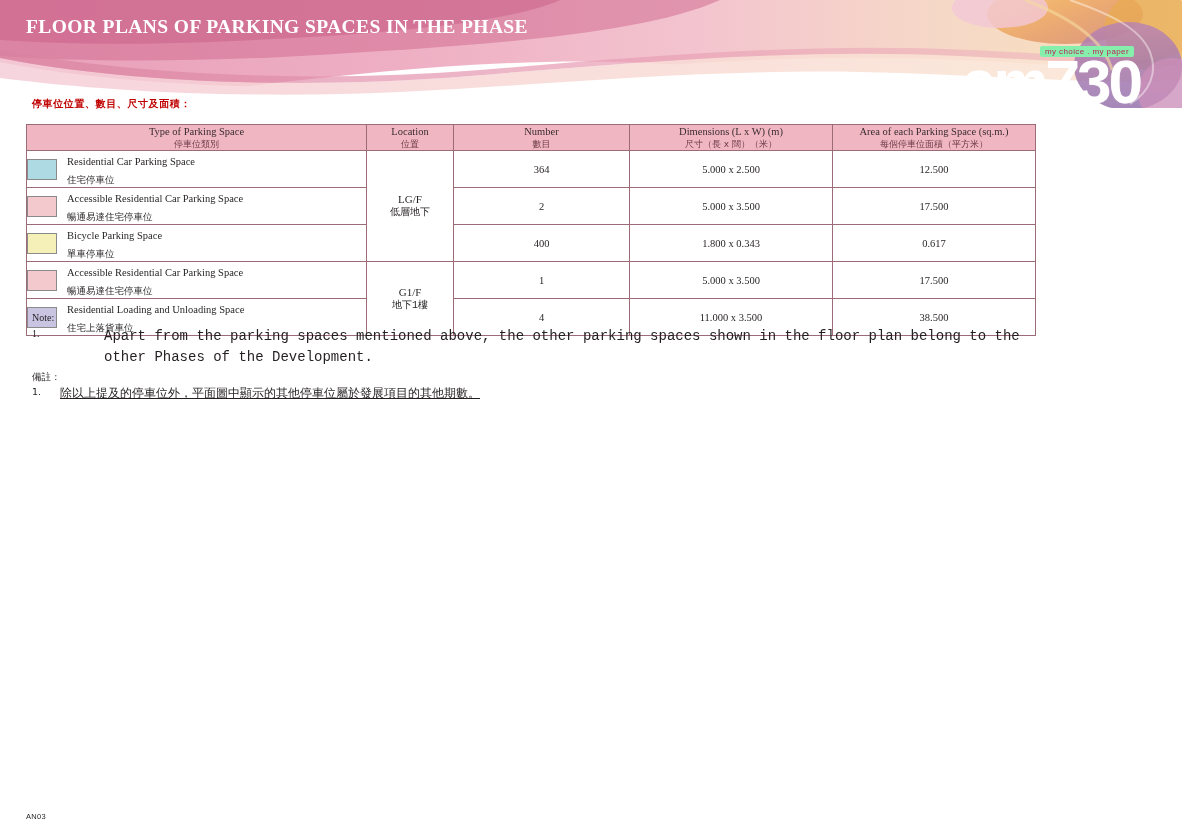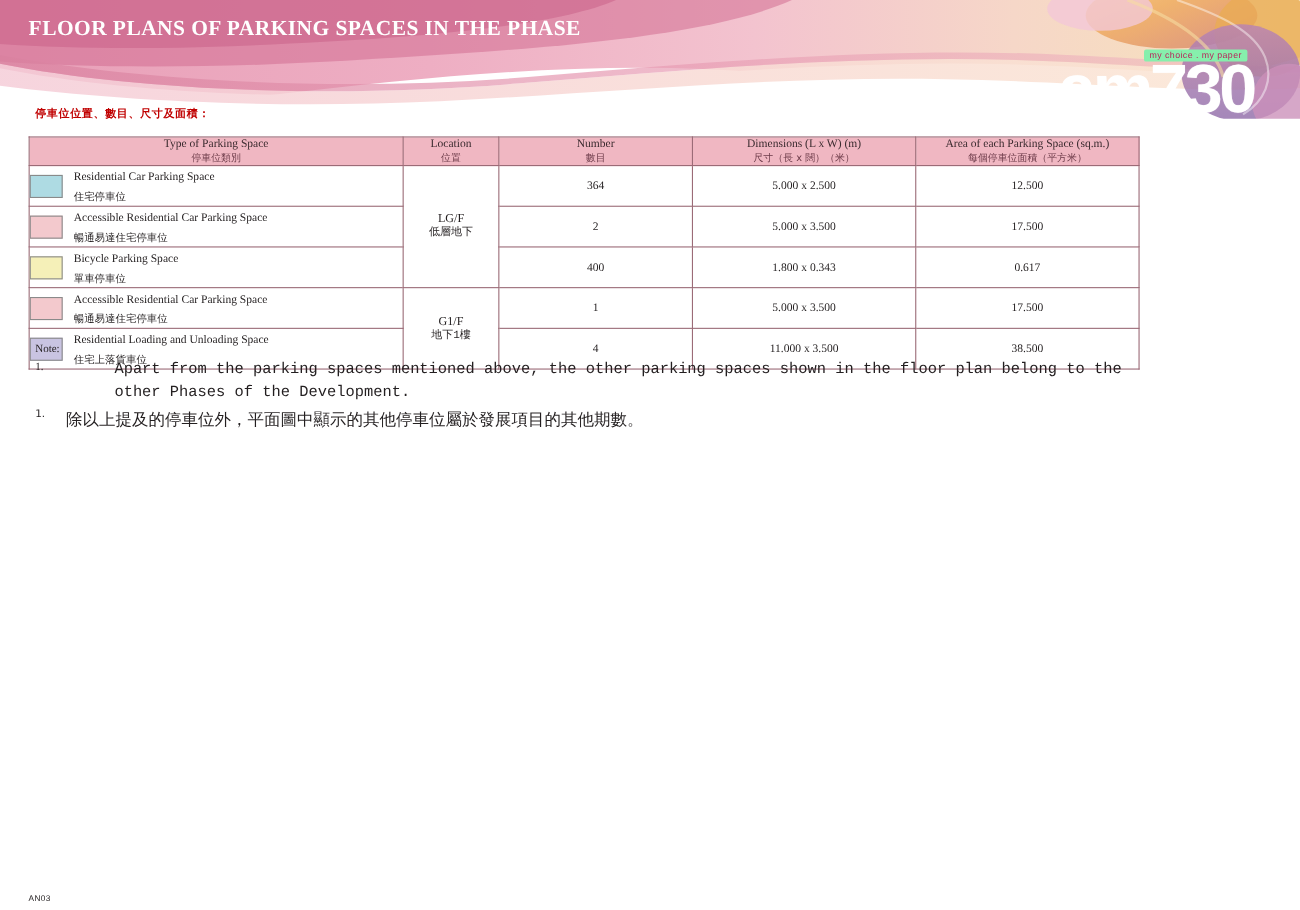--- a/index.html
+++ b/index.html
@@ -238,22 +238,23 @@
     line-height: 1.6;
   }
   .note-text-en {
     font-family: Liberation Mono, monospace;
     font-size: 14px;
     line-height: 1.55;
     margin-left: 44px;
   }
   .note-text-zh {
     font-family: "DejaVu Sans", sans-serif;
-    font-size: 15px;
+    font-size: 12px;
     line-height: 1.6;
+    text-decoration: underline;
   }
 
   
   .page-code {
     position: absolute;
     left: 26px;
     top: 812px;
     font-family: "Liberation Sans", sans-serif;
     font-size: 7.5px;
     color: #231f20;
@@ -447,19 +448,20 @@
     </tbody>
   </table>
 </div>
 
 <div class="notes">
   <div class="note-label-en">Note:</div>
   <div class="note-row">
     <div class="note-num">1.</div>
     <div class="note-text-en">Apart from the parking spaces mentioned above, the other parking spaces shown in the floor plan belong to the other Phases of the Development.</div>
   </div>
+  <div class="note-label-zh">備註：</div>
   <div class="note-row">
     <div class="note-num-zh">1.</div>
     <div class="note-text-zh">除以上提及的停車位外，平面圖中顯示的其他停車位屬於發展項目的其他期數。</div>
   </div>
 </div>
 
 <div class="page-code">AN03</div>
 
 </body></html>

